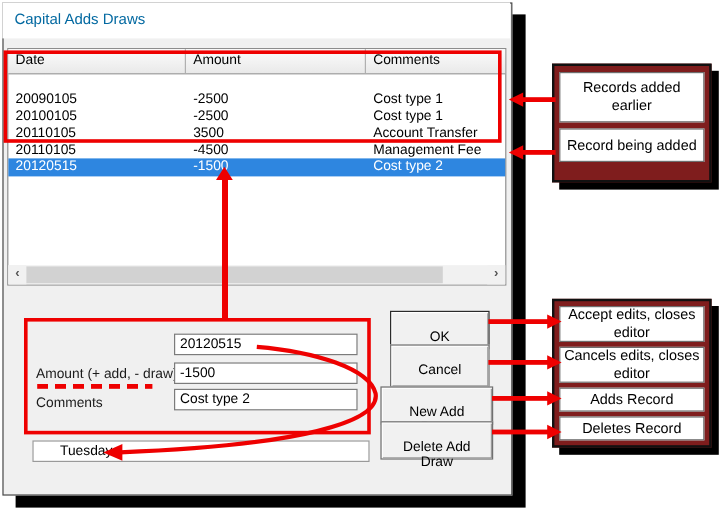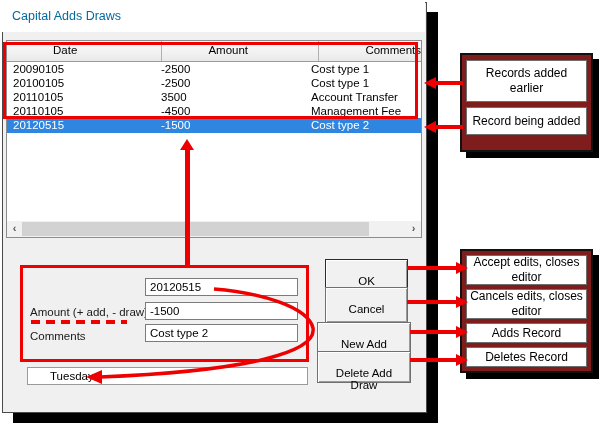--- a/index.html
+++ b/index.html
@@ -12,23 +12,23 @@
   .dialog{left:2px;top:2px;width:425px;height:411px;background:#f0f0f0;
           border:1px solid #4a4a4a;z-index:1;box-sizing:border-box;}
   .titlebar{left:2px;top:2px;width:423px;height:30px;background:#fff;z-index:2;}
   .title-text{left:12px;top:9px;font-size:12.5px;color:#0369a1;z-index:3;text-align:right;}
 
   
   .list{left:6px;top:40px;width:416px;height:198px;background:#fff;
         border:1px solid #8c8c8c;box-sizing:border-box;z-index:2;}
   .hdr{left:7px;top:41px;width:414px;height:21px;z-index:3;display:flex;
        background:linear-gradient(#fcfcfc,#e9e9e9);border-bottom:1px solid #9a9a9a;box-sizing:border-box;}
-  .hdr-cell{font-size:11.5px;padding:3px 0 0 6px;box-sizing:border-box;border-right:1px solid #b0b0b0;margin-left:40px;}
+  .hdr-cell{font-size:11.5px;padding:3px 0 0 6px;box-sizing:border-box;border-right:1px solid #b0b0b0;}
   .hc-date{width:148px;} .hc-amount{width:150px;} .hc-comments{flex:1;border-right:none;}
-  .trow{left:7px;width:414px;height:14px;z-index:3;display:flex;font-size:11.5px;line-height:14px;}
+  .trow{left:7px;width:414px;height:14px;z-index:3;display:flex;font-size:11.5px;line-height:14px;margin-top:14px;}
   .cell{box-sizing:border-box;padding-left:6px;overflow:hidden;white-space:nowrap;}
   .c-date{width:148px;} .c-amount{width:150px;} .c-comments{flex:1;}
   .trow.selected{background:var(--sel);color:#fff;height:15px;}
 
   
   .hscroll{left:7px;top:221px;width:414px;height:16px;background:#f1f1f1;z-index:3;}
   .sbtn{position:absolute;top:0;width:15px;height:16px;background:#f1f1f1;color:#555;
         font-size:11px;font-weight:bold;text-align:center;line-height:15px;}
   .sbtn.left{left:0;} .sbtn.right{right:0;}
   .sthumb{position:absolute;left:15px;top:1px;width:347px;height:14px;background:#d2d2d2;}

